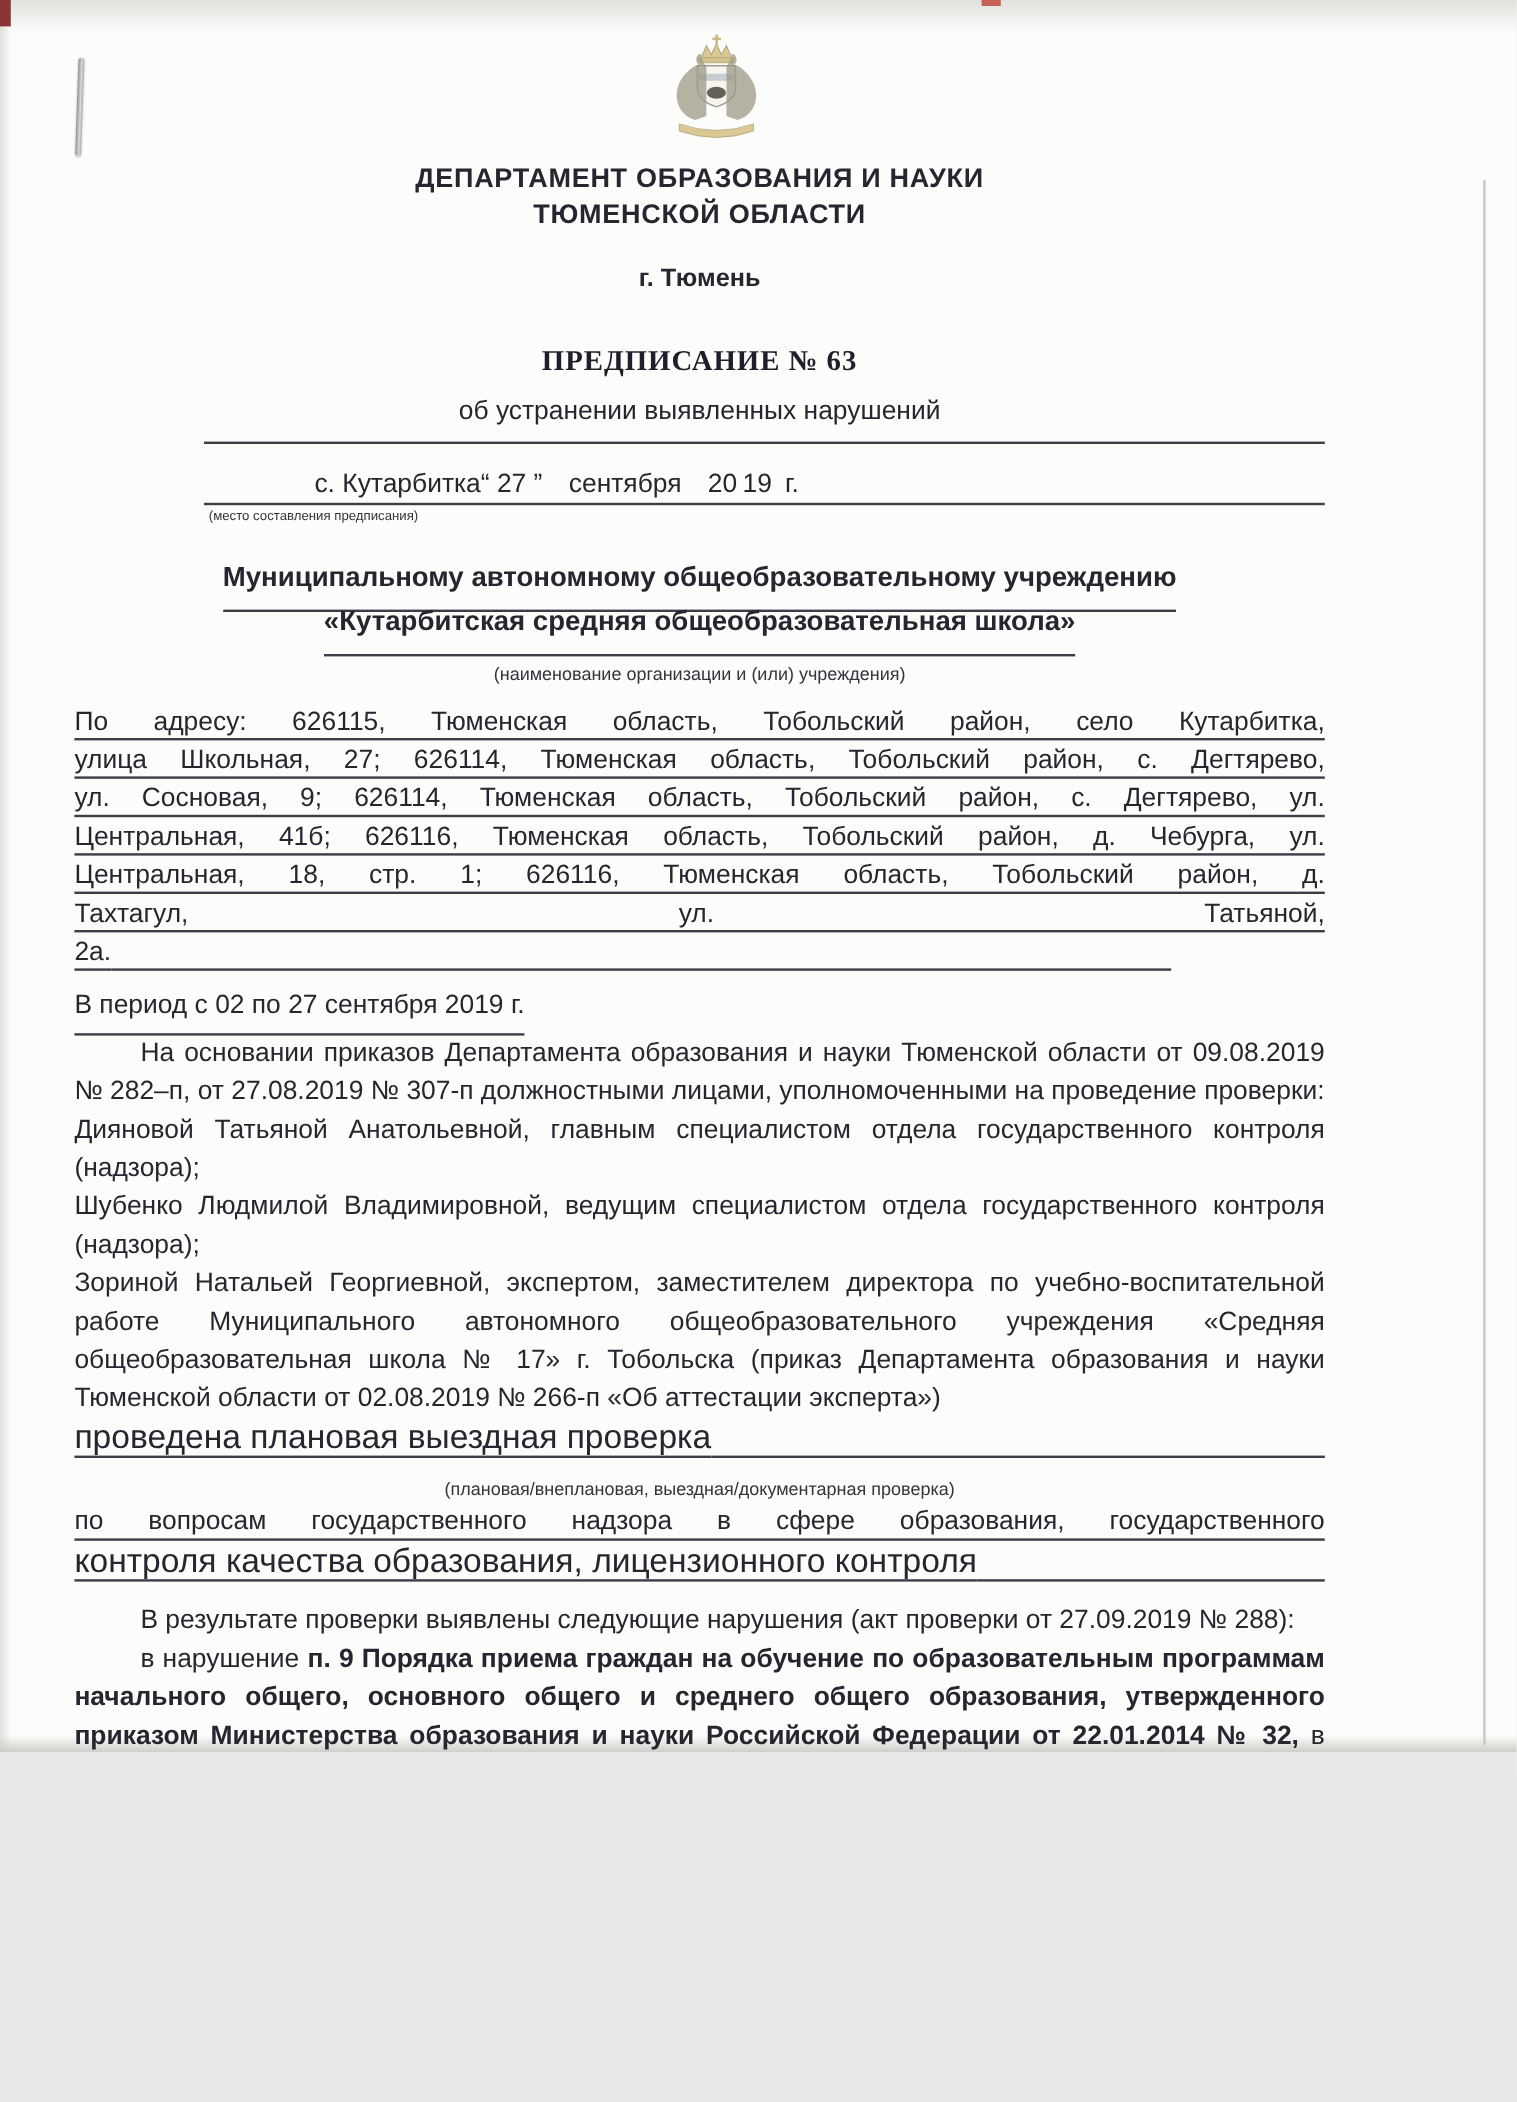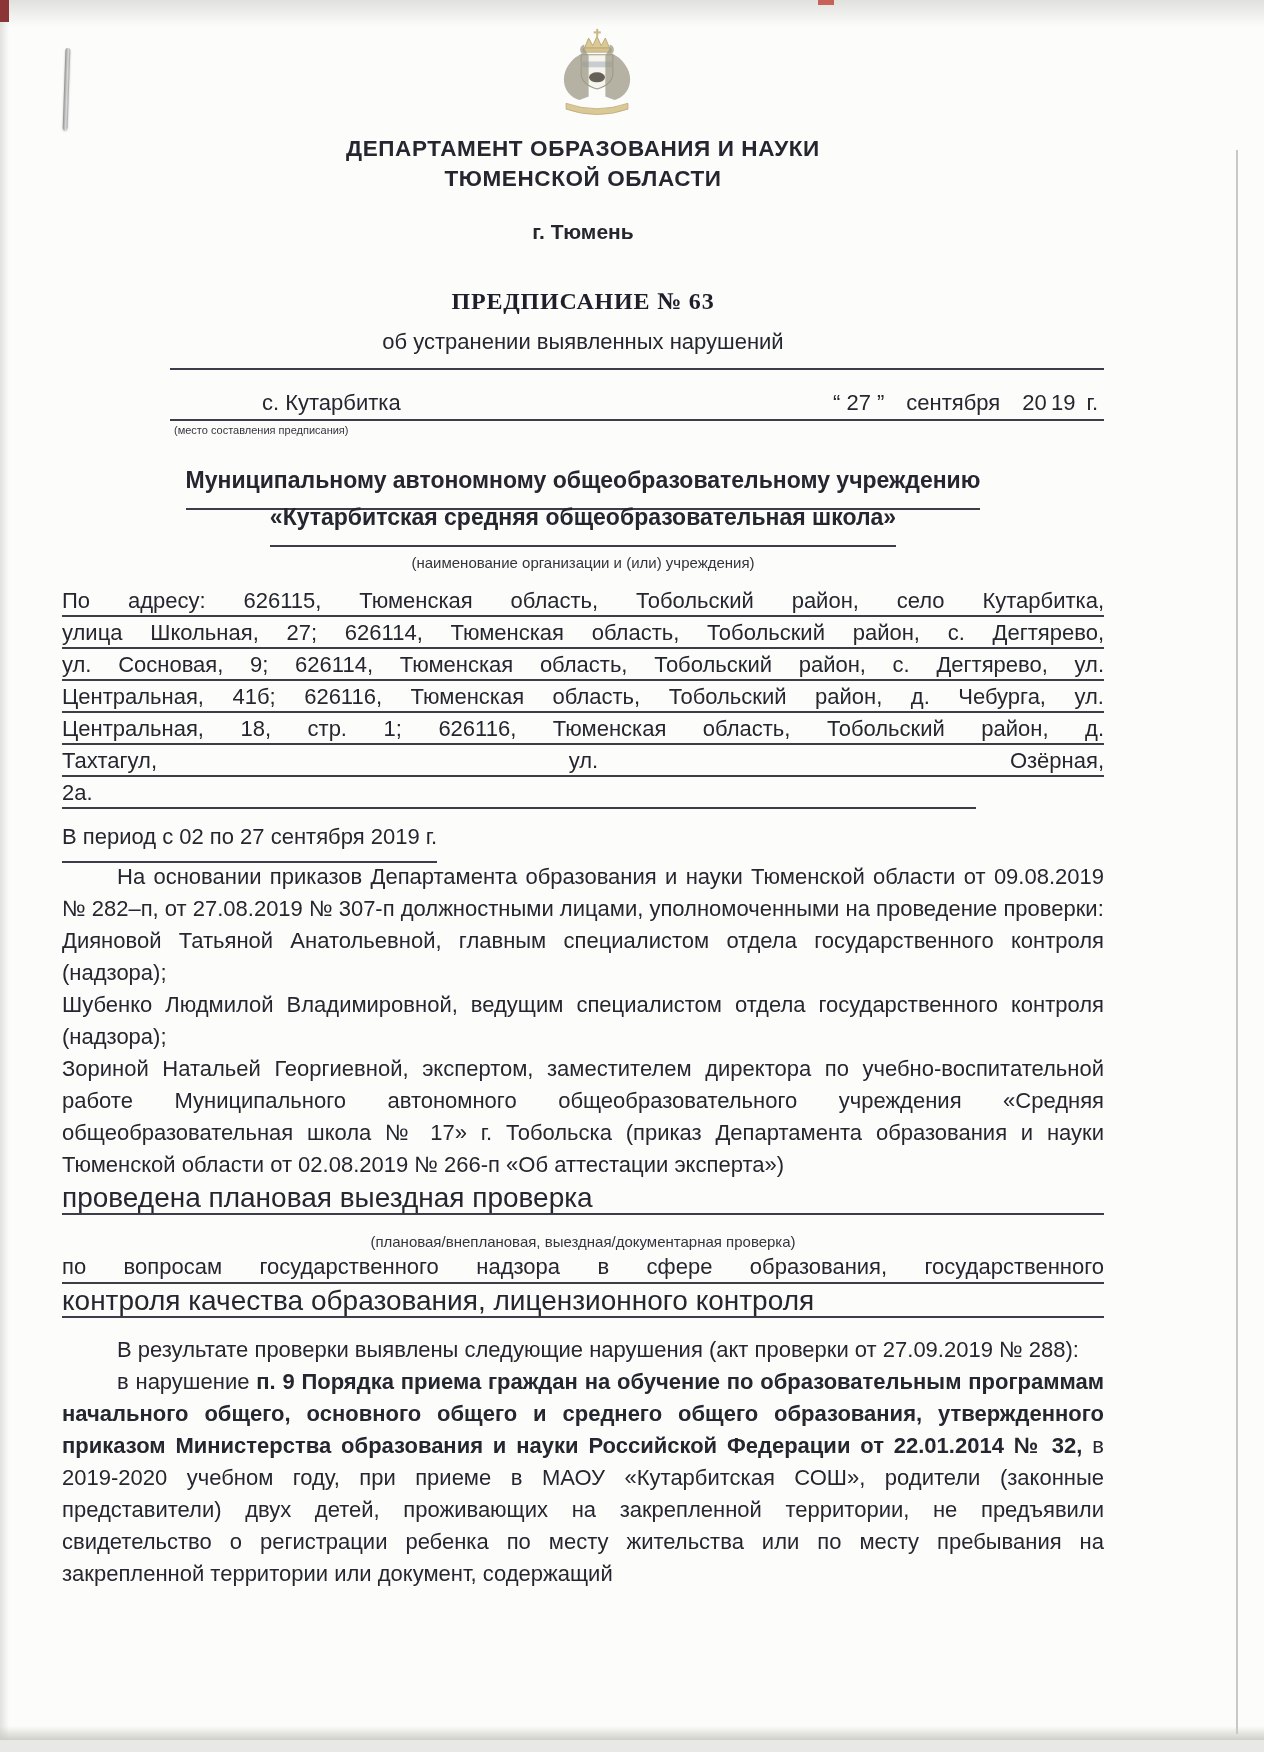--- a/index.html
+++ b/index.html
@@ -4,21 +4,21 @@
 <style>
   :root{
     --ink:#262630;
     --ink-soft:#34343e;
     --line:#3d3d49;
     --paper:#fcfcfa;
   }
   html,body{margin:0;padding:0;background:#e8e8e6;}
   .page{
     position:relative;
-    width:1264px;height:1740px;
+    width:1264px;height:1460px;
     background:var(--paper);
     font-family:"Liberation Sans", sans-serif;
     color:var(--ink);
     overflow:hidden;
     margin:0 auto;
   }
   
   .scan-top{position:absolute;top:0;left:0;right:0;height:30px;
     background:linear-gradient(#d7d7d4 0%, rgba(255,255,255,0) 90%);opacity:.75;}
   .scan-left{position:absolute;top:0;bottom:0;left:0;width:9px;
@@ -35,21 +35,21 @@
 
   .emblem-wrap{width:112px;height:92px;margin:0 auto;transform:translateX(14px);opacity:.85;}
 
   .org{ text-align:center;font-weight:bold;font-size:22.5px;line-height:30px;letter-spacing:.6px;margin-top:14px;}
   .city{ text-align:center;font-size:21px;margin-top:26px;font-weight:bold;}
   .doc-title{ text-align:center;font-family:"Liberation Serif", serif;font-weight:bold;font-size:24px;letter-spacing:.8px;margin-top:44px;color:#1f1f2b;}
   .doc-subtitle{ text-align:center;font-size:22px;margin-top:14px;}
 
   .rule{border-bottom:2px solid var(--line);margin-left:108px;margin-top:13px;}
 
-  .place-date{display:flex;justify-content:space-between;align-items:flex-end;
+  .place-date{display:flex;justify-content:flex-start;align-items:flex-end;
     margin-left:108px;padding:20px 6px 3px 0;border-bottom:2px solid var(--line);font-size:22px;}
   .place{margin-left:92px;}
   .place-caption{font-size:11px;color:var(--ink-soft);margin-left:112px;margin-top:3px;}
 
   .addressee{text-align:center;font-weight:bold;font-size:23px;line-height:37px;margin-top:26px;}
   .addressee .u{border-bottom:2.5px solid var(--line);padding-bottom:15px;}
   .center-caption{text-align:center;font-size:15px;color:var(--ink-soft);margin-top:18px;}
 
   .address{margin-top:14px;font-size:22px;}
   .a-line{line-height:29px;padding-top:1px;border-bottom:2px solid var(--line);
@@ -128,21 +128,21 @@
       <div><span class="u">«Кутарбитская средняя общеобразовательная школа»</span></div>
     </div>
     <div class="center-caption">(наименование организации и (или) учреждения)</div>
 
     <div class="address">
       <div class="a-line">По адресу: 626115, Тюменская область, Тобольский район, село Кутарбитка,</div>
       <div class="a-line">улица Школьная, 27; 626114, Тюменская область, Тобольский район, с. Дегтярево,</div>
       <div class="a-line">ул. Сосновая, 9; 626114, Тюменская область, Тобольский район, с. Дегтярево, ул.</div>
       <div class="a-line">Центральная, 41б; 626116, Тюменская область, Тобольский район, д. Чебурга, ул.</div>
       <div class="a-line">Центральная, 18, стр. 1; 626116, Тюменская область, Тобольский район, д.</div>
-      <div class="a-line">Тахтагул, ул. Озёрная,</div>
+      <div class="a-line">Тахтагул, ул. Татьяной,</div>
       <div class="a-line-last">
         <span class="txt">2а.</span>
         <span class="fill"></span>
       </div>
     </div>
 
     <div class="period">
       <span class="u2">В период с 02 по 27 сентября 2019 г.</span>
     </div>
 

